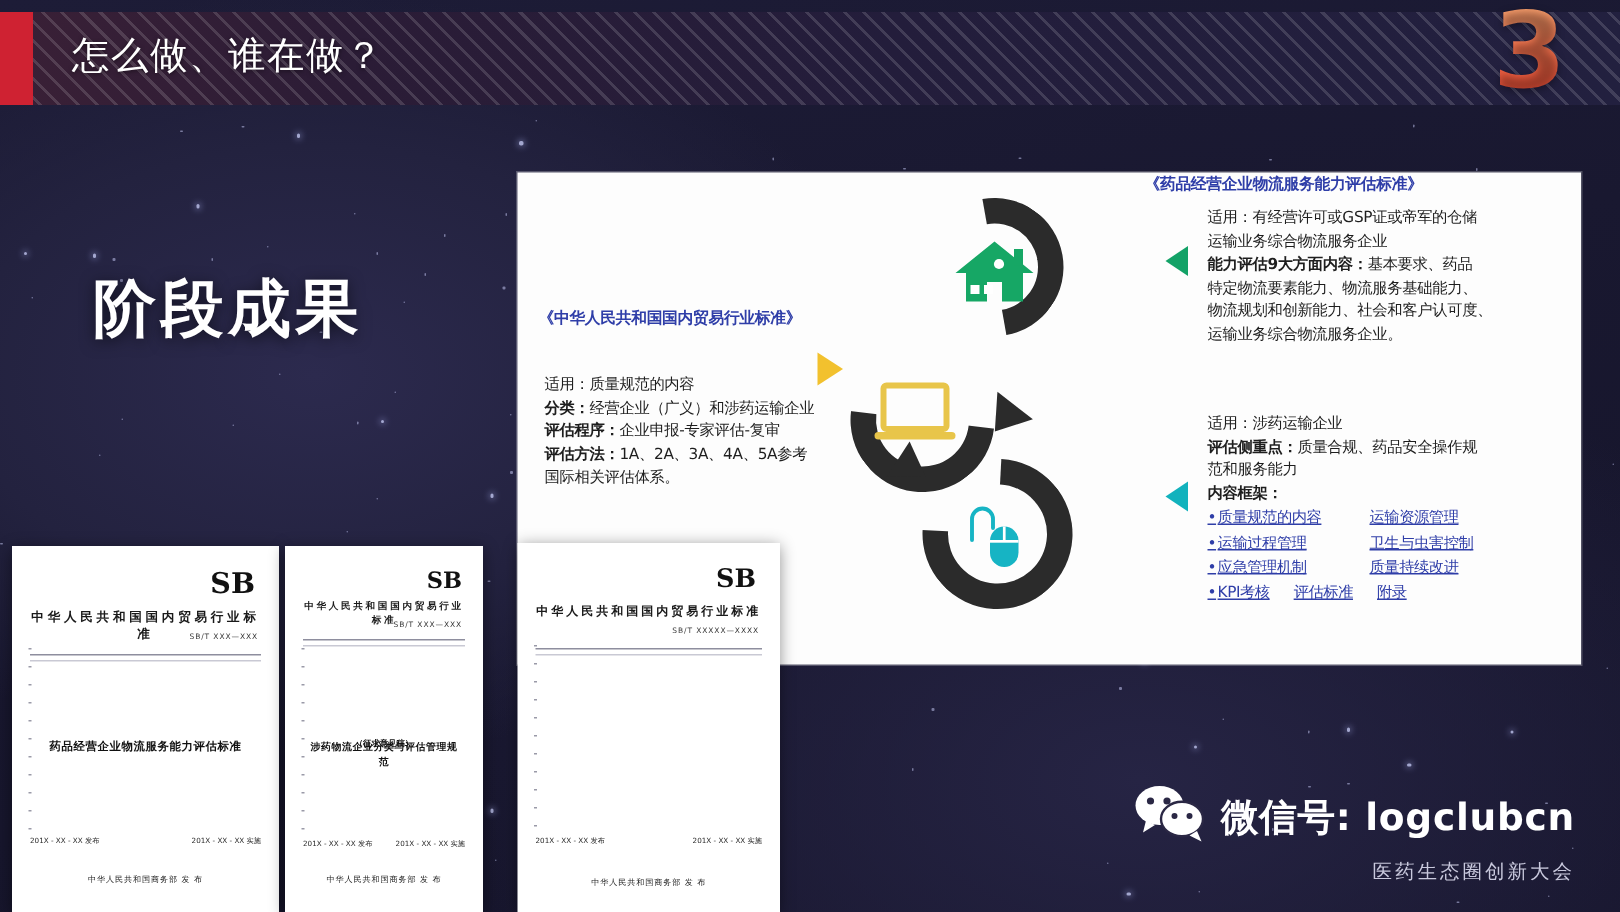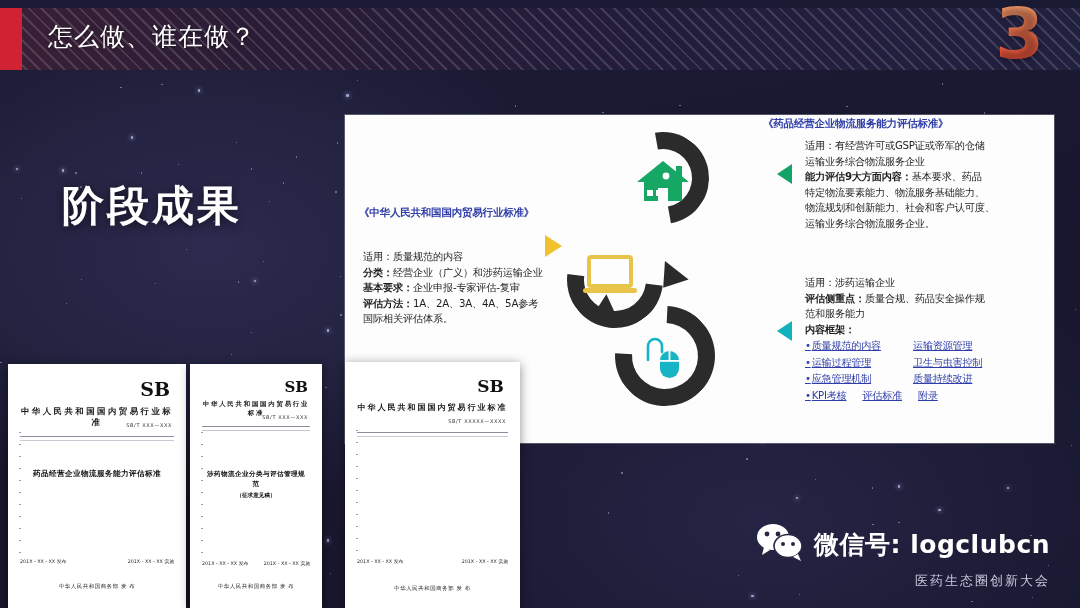--- a/index.html
+++ b/index.html
@@ -177,21 +177,21 @@
   }
   #doc1 .doc-code { top:50px; } #doc2 .doc-code { top:42px; } #doc3 .doc-code { top:48px; }
   .doc-rule { position:absolute; left:2px; right:2px; height:1px; background:#8e8e9e; }
   .doc-rule2 { position:absolute; left:2px; right:2px; height:1px; background:#c9c9d4; }
   #doc1 .doc-rule { top:64px; } #doc1 .doc-rule2 { top:68px; }
   #doc2 .doc-rule { top:54px; } #doc2 .doc-rule2 { top:58px; }
   #doc3 .doc-rule { top:62px; } #doc3 .doc-rule2 { top:66px; }
   .doc-title {
     position:absolute; left:6px; right:6px; text-align:center;
     font-family:"DejaVu Serif","Liberation Serif",serif;
-    font-weight:700; color:#111; letter-spacing:.4px; line-height:1.5;
+    font-weight:700; color:#111; letter-spacing:.4px; line-height:1.5;margin-top:24px;
   }
   #doc1 .doc-title { top:96px; font-size:7.6px; }
   #doc2 .doc-title { top:98px; font-size:6.6px; }
   #doc3 .doc-title { top:98px; font-size:7.4px; }
   .doc-sub {
     position:absolute; left:6px; right:6px; text-align:center;
     font-family:"DejaVu Serif","Liberation Serif",serif;
     font-weight:700; color:#111; font-size:5.6px;
   }
   #doc2 .doc-sub { top:120px; }
@@ -380,21 +380,21 @@
 
   <div id="page-title">阶段成果</div>
 
   <div id="panel">
 
     <div class="spec-left">
       <div class="spec-head">《中华人民共和国国内贸易行业标准》</div>
       <div class="spec-body" id="left-body">
           <div><span>适用：</span><span>质量规范的内容</span></div>
           <div><b>分类：</b><span>经营企业（广义）和涉药运输企业</span></div>
-          <div><b>基本要求：</b><span>企业申报-专家评估-复审</span></div>
+          <div><b>评估程序：</b><span>企业申报-专家评估-复审</span></div>
           <div><b>评估方法：</b><span>1A、2A、3A、4A、5A参考</span></div>
           <div><span>国际相关评估体系。</span></div>
         </div>
     </div>
     <div class="tri" id="tri-yellow"></div>
 
     <div id="cycle">
       <div class="arc arc-ring" id="arc-top"></div>
       <div class="arrowhead" id="head-1"></div>
       <div class="arc arc-ring" id="arc-mid"></div>

